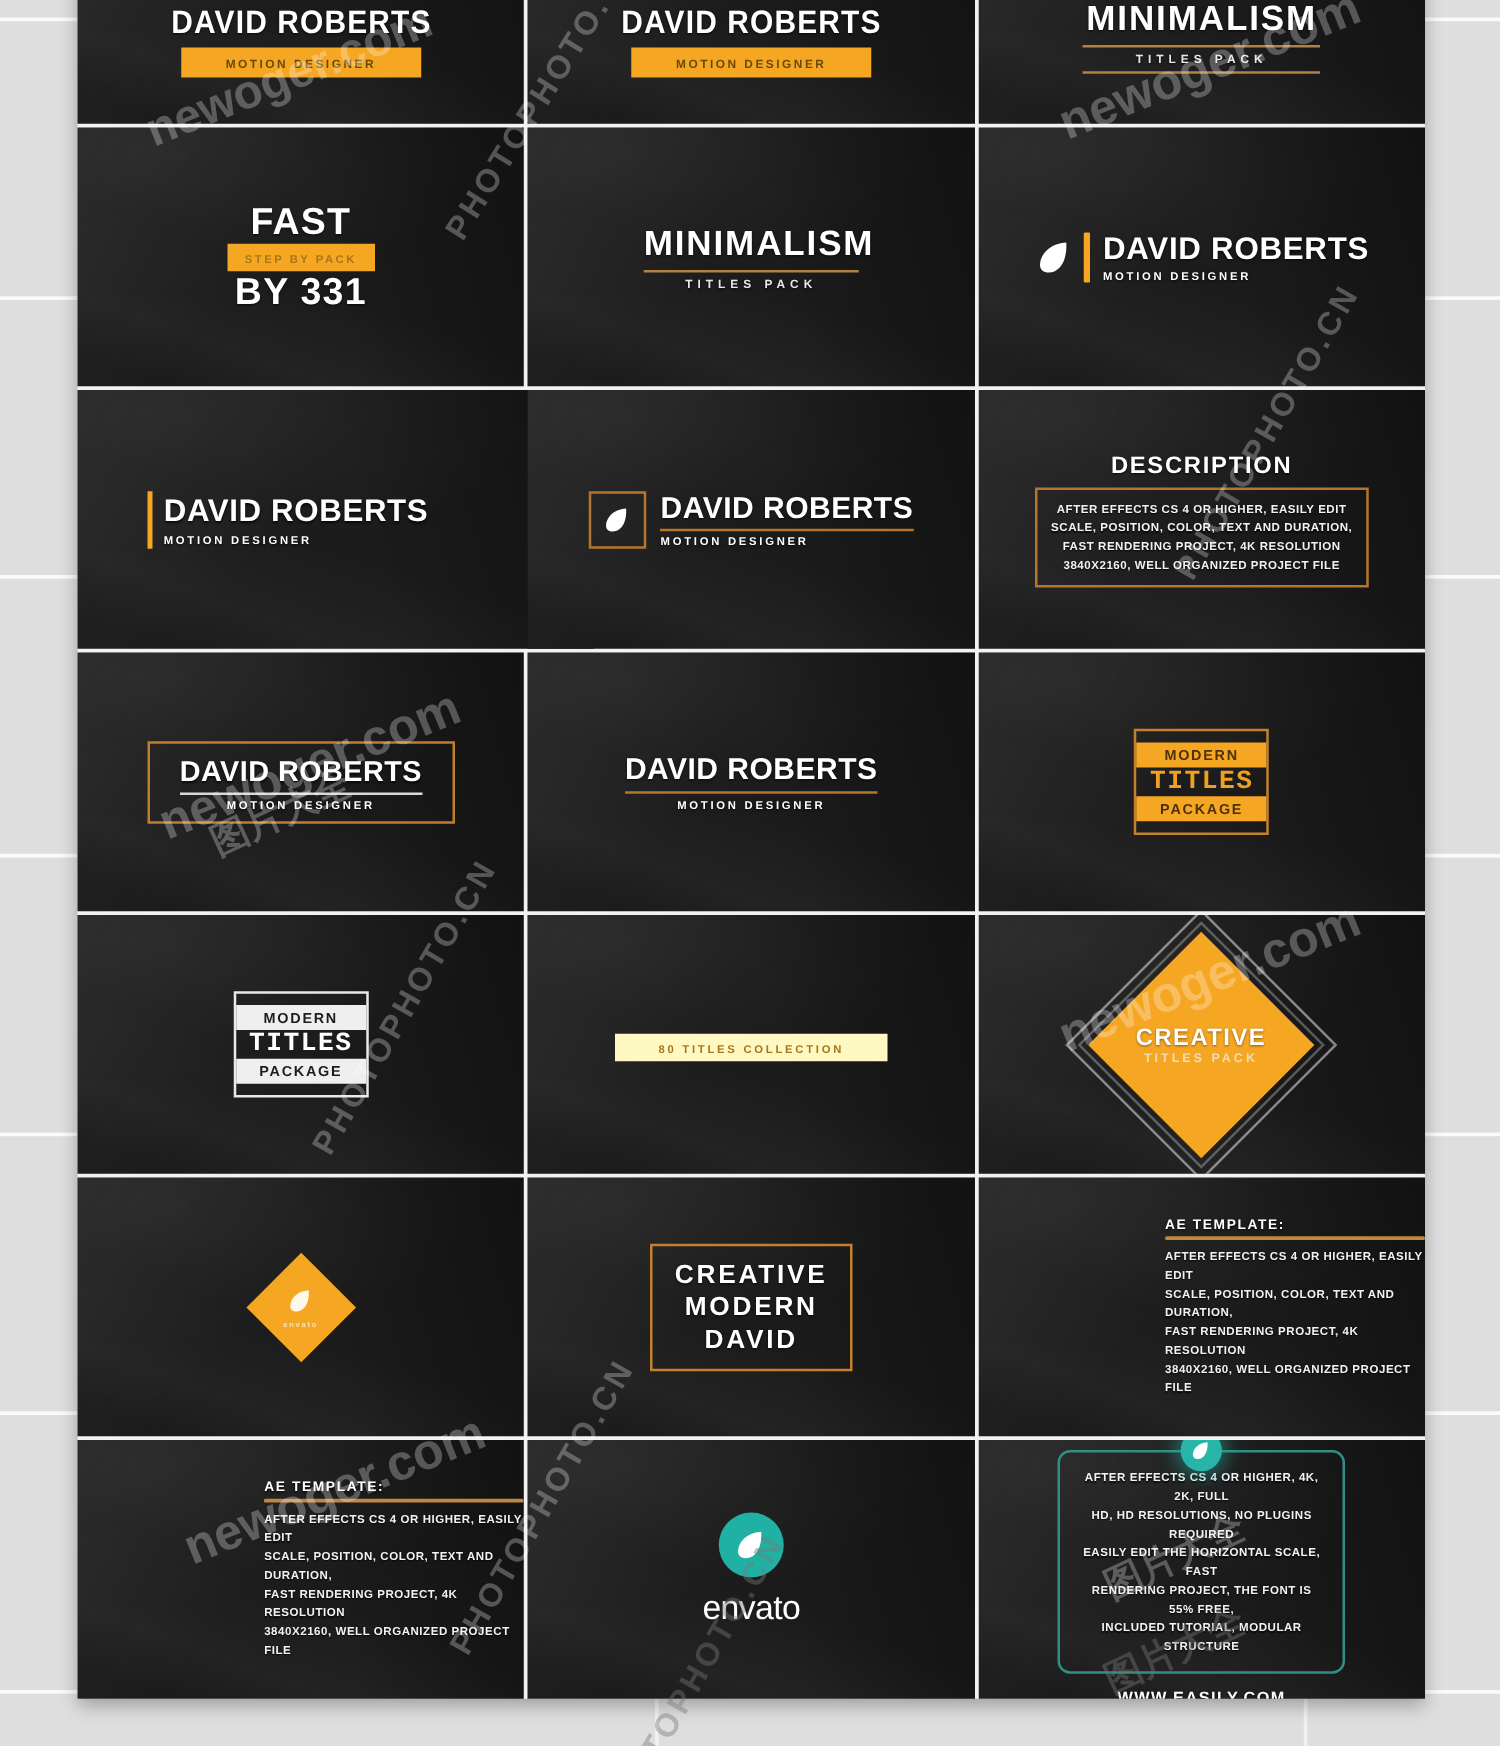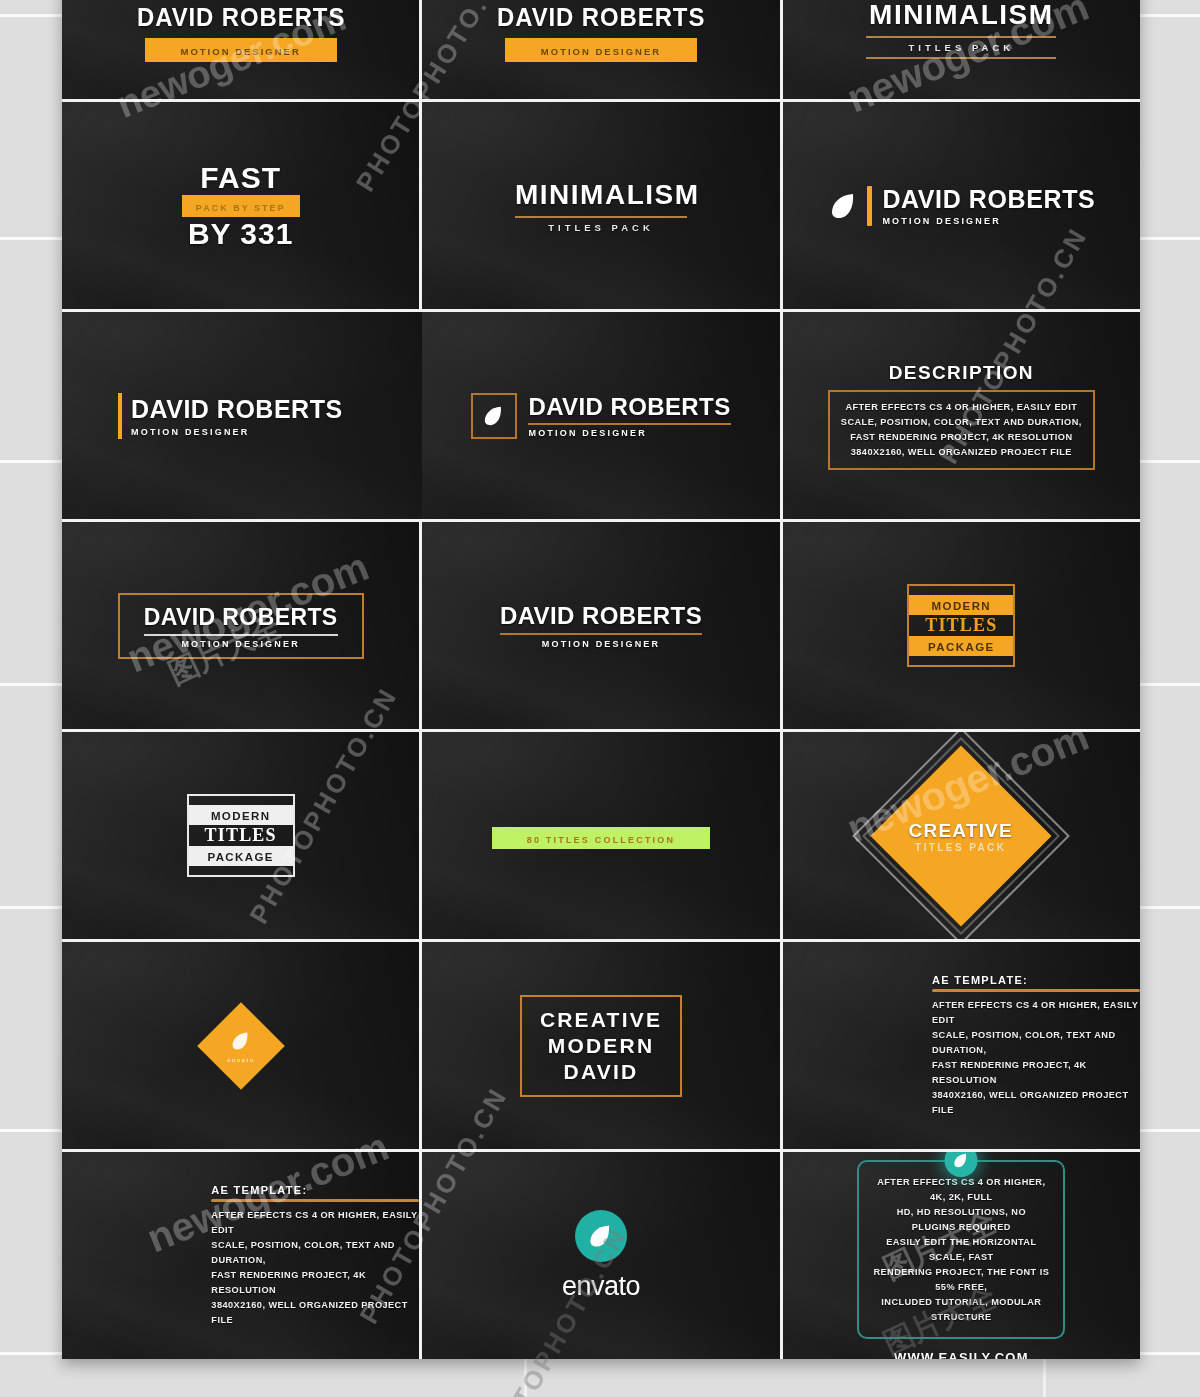--- a/index.html
+++ b/index.html
@@ -111,32 +111,32 @@
   
   .c-ruleName .name{font-size:24px;letter-spacing:.4px;}
   .c-ruleName .uline{height:2px;background:#b4762a;margin:3px 0 4px;}
   .c-ruleName .role{font-size:9px;letter-spacing:2.2px;}
 
   
   .stackbox{width:104px;padding:9px 0;}
   .stackbox .band{padding:1px 0;}
   .stackbox .small{font-size:11.5px;letter-spacing:1.4px;font-weight:bold;
      font-family:"Liberation Sans Narrow","Liberation Sans",sans-serif;}
-  .stackbox .mid{font-size:18px;letter-spacing:1.2px;font-weight:bold;
-     font-family:Liberation Serif, serif;}
+  .stackbox .mid{font-size:21px;letter-spacing:1.2px;font-weight:bold;
+     font-family:Liberation Mono, monospace;}
   .c-stack-o .stackbox{border:2px solid #c2822d;}
   .c-stack-o .band{background:#f5a623;color:#4d3206;}
   .c-stack-o .mid{color:#f0a01e;}
   .c-stack-w .stackbox{border:2px solid #e9e9e9;}
   .c-stack-w .band{background:#efefef;color:#1d1d1d;}
   .c-stack-w .mid{color:#fff;}
 
   
   .c-mtitles .t{font-size:28px;letter-spacing:1px;}
-  .c-mtitles .bar{background:#bef264;margin-top:4px;padding:2px 0;}
+  .c-mtitles .bar{background:#fef9c3;margin-top:4px;padding:2px 0;}
   .c-mtitles .bar span{font-size:9px;letter-spacing:2.2px;color:#a9761a;font-weight:bold;
      font-family:"Liberation Sans Narrow","Liberation Sans",sans-serif;}
 
   
   .diamond{transform:rotate(45deg);background:#f5a623;display:flex;
            align-items:center;justify-content:center;}
   .dia-wrap{position:relative;display:flex;align-items:center;justify-content:center;}
   .dia-ring{position:absolute;transform:rotate(45deg);border:2px solid rgba(225,225,225,.55);}
   .dia-txt{transform:rotate(-45deg);text-align:center;}
   .c-bigdia .dia-txt .t{font-size:19px;letter-spacing:1.2px;color:#fff;font-weight:bold;
@@ -221,21 +221,21 @@
       <div class="rule"></div>
       <div class="cond s">TITLES PACK</div>
       <div class="rule2"></div>
     </div>
   </div>
 
   <div class="cell c-audio">
     <div class="inner" style="width:118px">
       <div class="cond t">FAST</div>
       <div class="strip">
-        <span>PACK BY STEP</span>
+        <span>STEP BY PACK</span>
       </div>
       <div class="cond t">BY 331</div>
     </div>
   </div>
 
   <div class="cell c-min">
     <div class="inner" style="width:172px">
       <div class="cond t">MINIMALISM</div>
       <div class="rule"></div>
       <div class="cond s">TITLES PACK</div>
@@ -421,21 +421,21 @@
           <svg width="30" height="30" viewBox="0 0 34 34">
             <path d="M26 5 C12 6 5 15 5 23 c0 4 3 6 7 6 c9 0 15-10 14-24 Z" fill="#ffffff"></path>
           </svg>
         </span>
       </div>
       <div class="word">envato</div>
     </div>
   </div>
 
   <div class="cell c-teal">
-    <div class="inner" style="width:208px;margin-top:14px">
+    <div class="inner" style="width:230px;margin-top:14px">
       <div class="panel">
         <span class="badge">
           <span class="leaf">
             <svg width="19" height="19" viewBox="0 0 34 34">
               <path d="M26 5 C12 6 5 15 5 23 c0 4 3 6 7 6 c9 0 15-10 14-24 Z" fill="#ffffff"></path>
             </svg>
           </span>
         </span>
         <div class="body">
           <div class="desc">AFTER EFFECTS CS 4 OR HIGHER, 4K, 2K, FULL</div>

